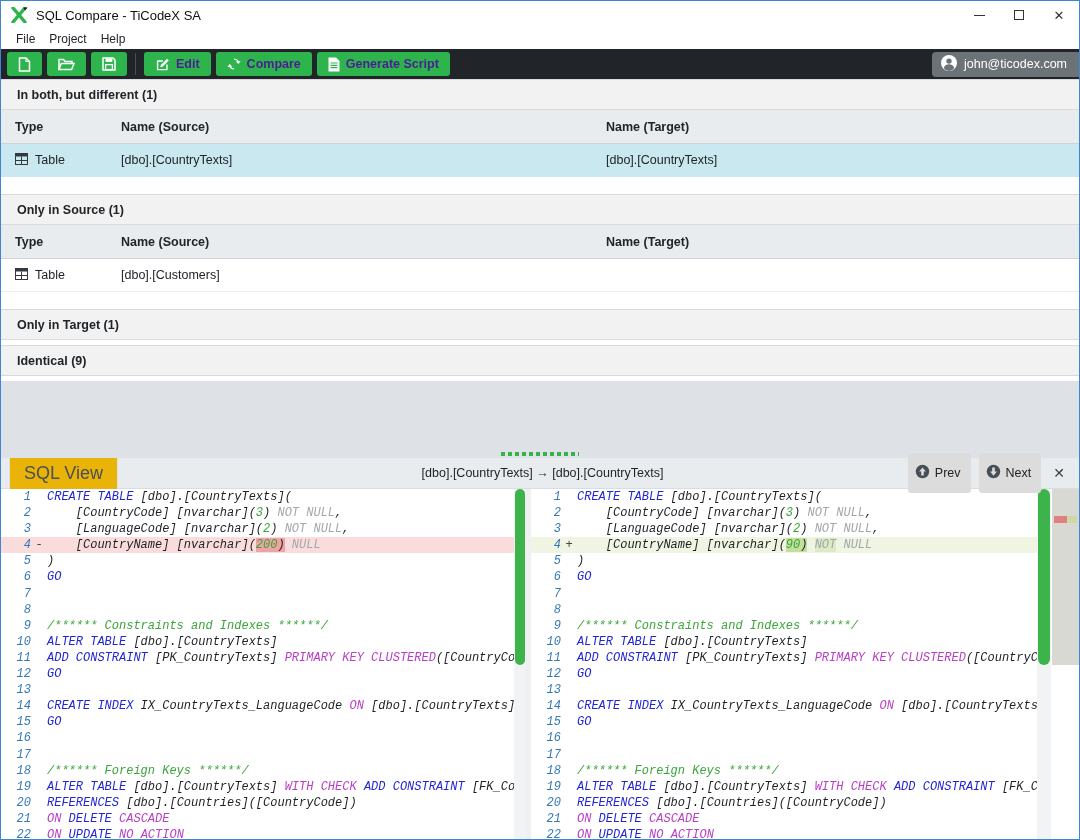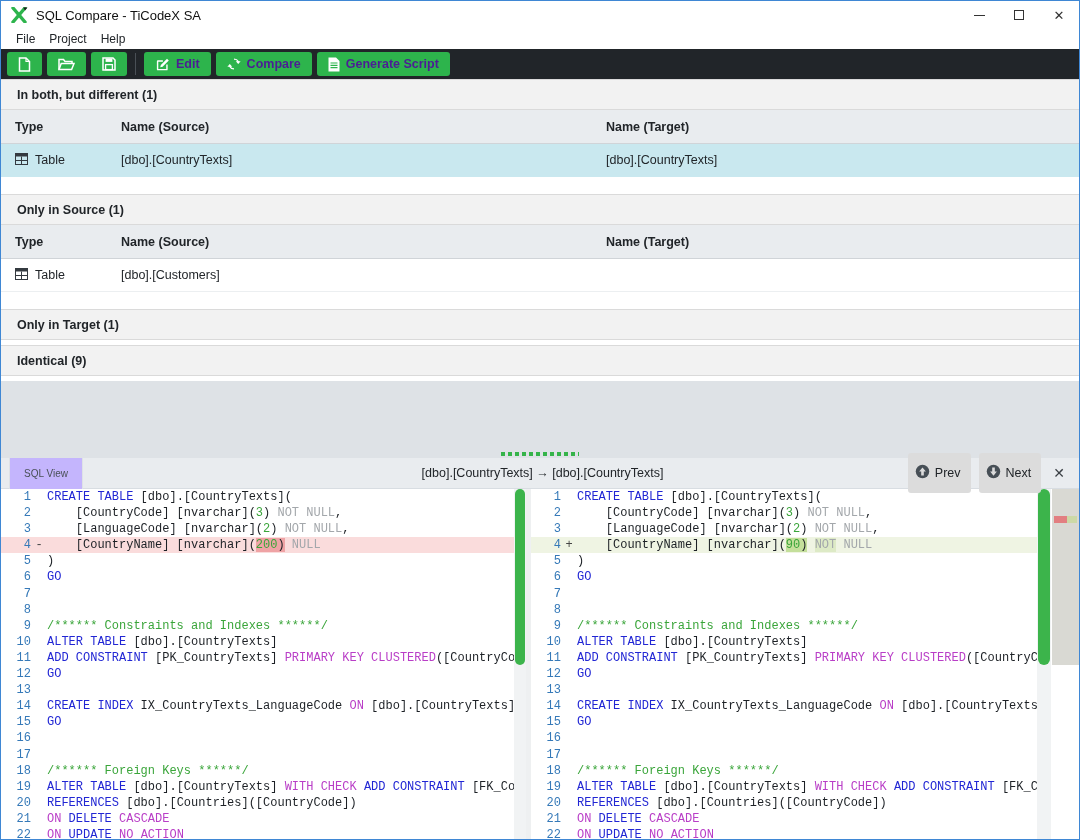--- a/index.html
+++ b/index.html
@@ -48,32 +48,32 @@
   .main-filler { flex: 1; background: #dee2e6; }
 
   
   .splitter { height: 9px; background: #dee2e6; display: flex; align-items: center; justify-content: center; }
   .splitter-dots { width: 78px; height: 4px;
     background: repeating-linear-gradient(90deg, #35b44a 0 4px, transparent 4px 7px); }
 
   
   .tabbar { height: 31px; background: #e9ecef; border-bottom: 1px solid #d8dde2;
             display: flex; align-items: center; position: relative; padding-left: 8px; }
-  .tab { height: 31px; margin-bottom: -1px; background: #c4b5fd; border-left: 1px solid #dee2e6;
+  .tab { height: 31px; margin-bottom: -1px; background: #eab308; border-left: 1px solid #dee2e6;
          border-right: 1px solid #dee2e6; display: flex; align-items: center;
-         padding: 0 14px; font-size: 10px; color: #495057; z-index: 1; }
+         padding: 0 14px; font-size: 18px; color: #495057; z-index: 1; }
   .diff-title { position: absolute; left: 5px; right: 0; text-align: center; font-size: 12.5px; color: #212529; }
   .nav-group { margin-left: auto; display: flex; align-items: center; gap: 8px; padding-right: 6px; z-index: 1; }
   .nav-btn { background: #dcdcdc; border: none; border-radius: 3px; height: 40px; display: flex;
              align-items: center; gap: 5px; padding: 0 10px 0 7px; font-size: 12.5px; color: #212529;
              font-family: "Liberation Sans", sans-serif; }
   .close-x { font-size: 14px; color: #3a3f44; padding: 0 8px 0 4px; }
 
   
-  .diff { position: relative; height: 350px; background: #fff; overflow: hidden; }
+  .diff { position: relative; height: 350px; background: #fff; overflow: hidden; font-style: italic; }
   .pane { position: absolute; top: 0; bottom: 0; overflow: hidden; }
   .pane-l { left: 0; width: 513px; }
   .pane-r { left: 530px; width: 506px; }
   .pane-gap { position: absolute; top: 0; bottom: 0; left: 525px; width: 5px; background: #eef0f1; }
   .sb { position: absolute; top: 0; bottom: 0; background: #f1f3f4; }
   .sb-l { left: 513px; width: 12px; }
   .sb-r { left: 1036px; width: 14px; }
   .sb-thumb { position: absolute; top: 0; left: 1px; right: 1px; height: 176px;
               background: #3cb44b; border-radius: 6px; }
   .minimap { position: absolute; top: 0; bottom: 0; left: 1051px; width: 27px; background: #fff; }
@@ -171,20 +171,30 @@
     </button>
     <button class="tbtn">
       <span>
         <svg width="12" height="15" viewBox="0 0 12 15">
             <path d="M0.5 0.5h7.5L11.5 4v10.5H.5z" fill="#fff"></path>
             <path d="M2.5 6h7M2.5 8.3h7M2.5 10.6h7" stroke="#2db44c" stroke-width="1.2"></path>
           </svg>
       </span>
       <span>Generate Script</span>
     </button>
+    <div class="user-badge">
+      <span>
+        <svg width="16" height="16" viewBox="0 0 16 16">
+            <circle cx="8" cy="8" r="8" fill="#fff"></circle>
+            <circle cx="8" cy="6.1" r="2.7" fill="#6b7379"></circle>
+            <path d="M2.7 13.3a5.5 5.5 0 0 1 10.6 0A7.9 7.9 0 0 1 8 16a7.9 7.9 0 0 1-5.3-2.7z" fill="#6b7379"></path>
+          </svg>
+      </span>
+      <span>john@ticodex.com</span>
+    </div>
   </div>
 
   <div class="main" id="sections">
       <div class="section-header">In both, but different (1)</div>
       <div class="grid-head">
         <span>Type</span>
         <span>Name (Source)</span>
         <span>Name (Target)</span>
       </div>
       <div class="grid-row sel">

